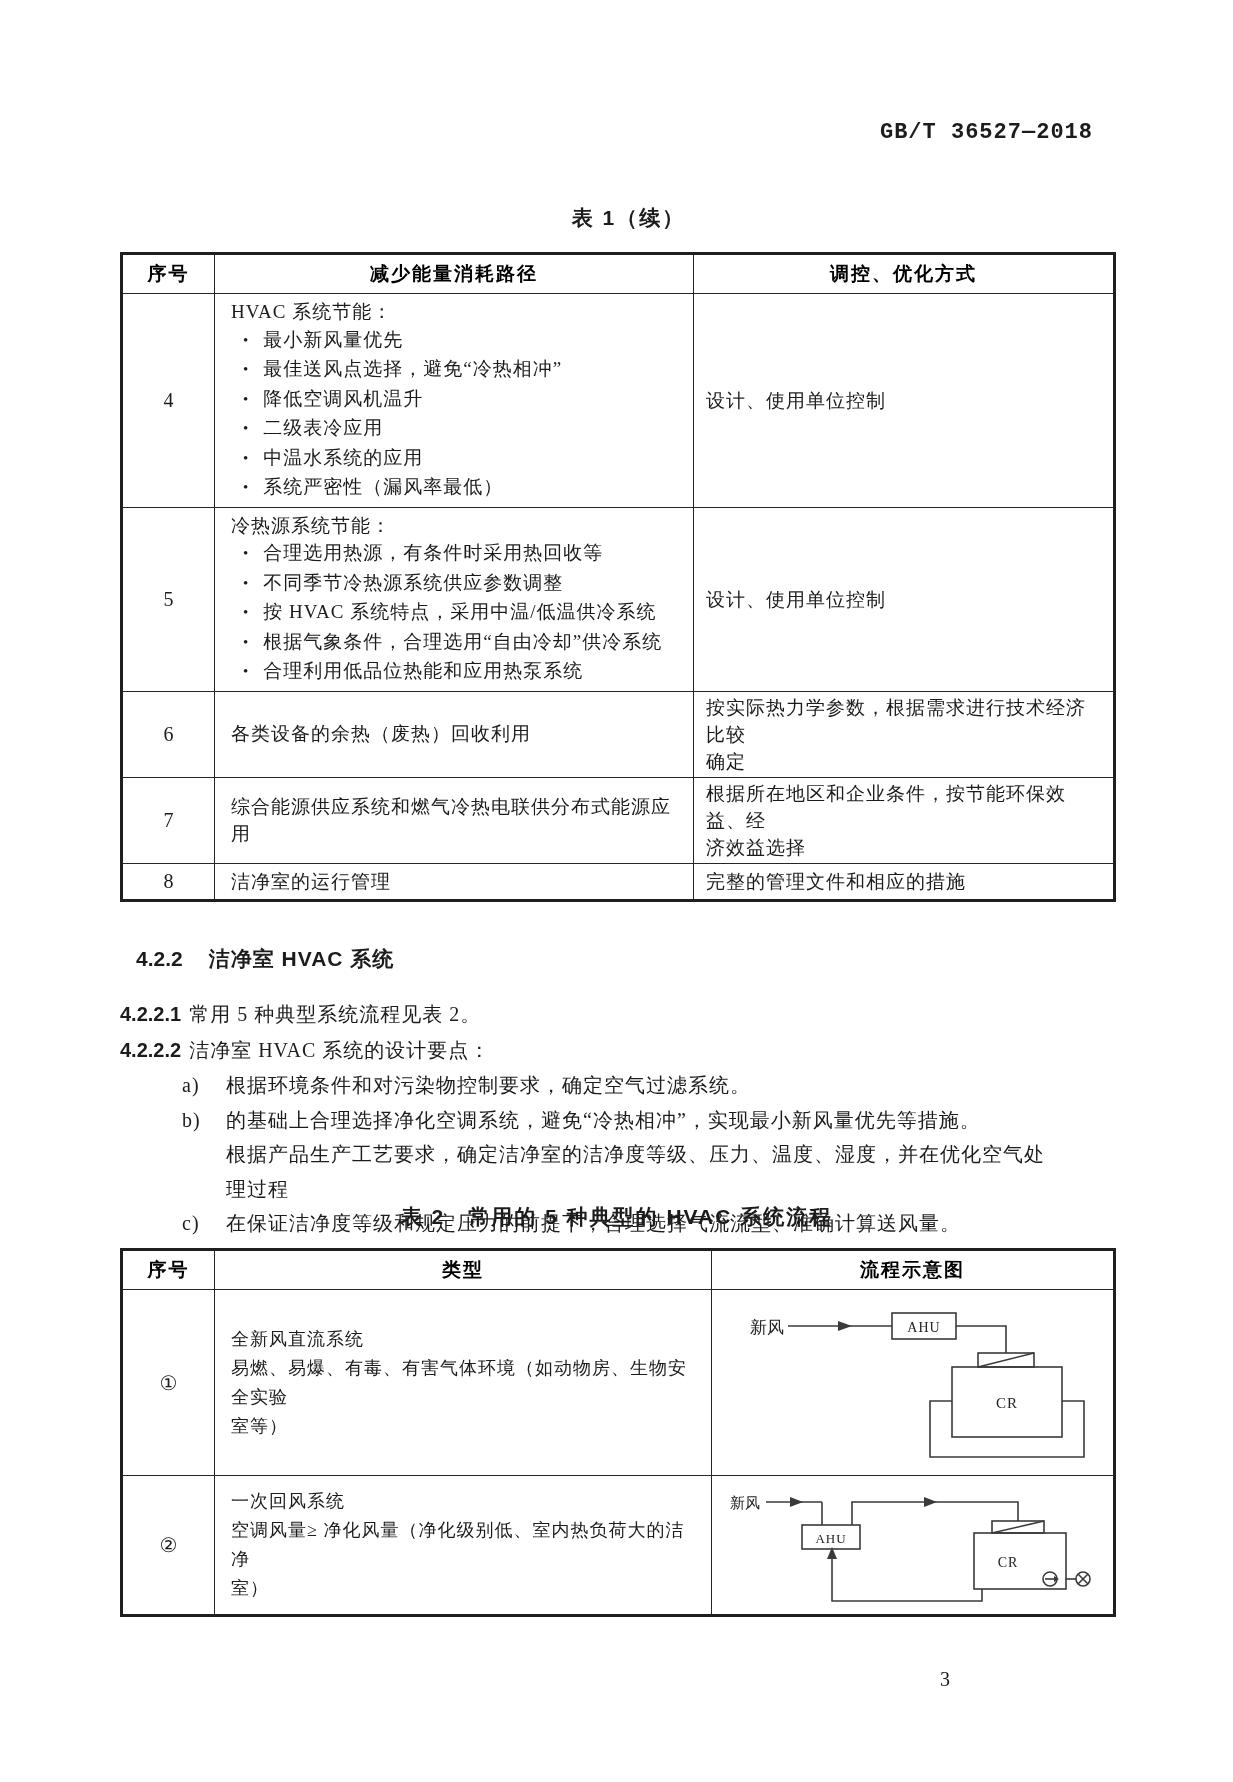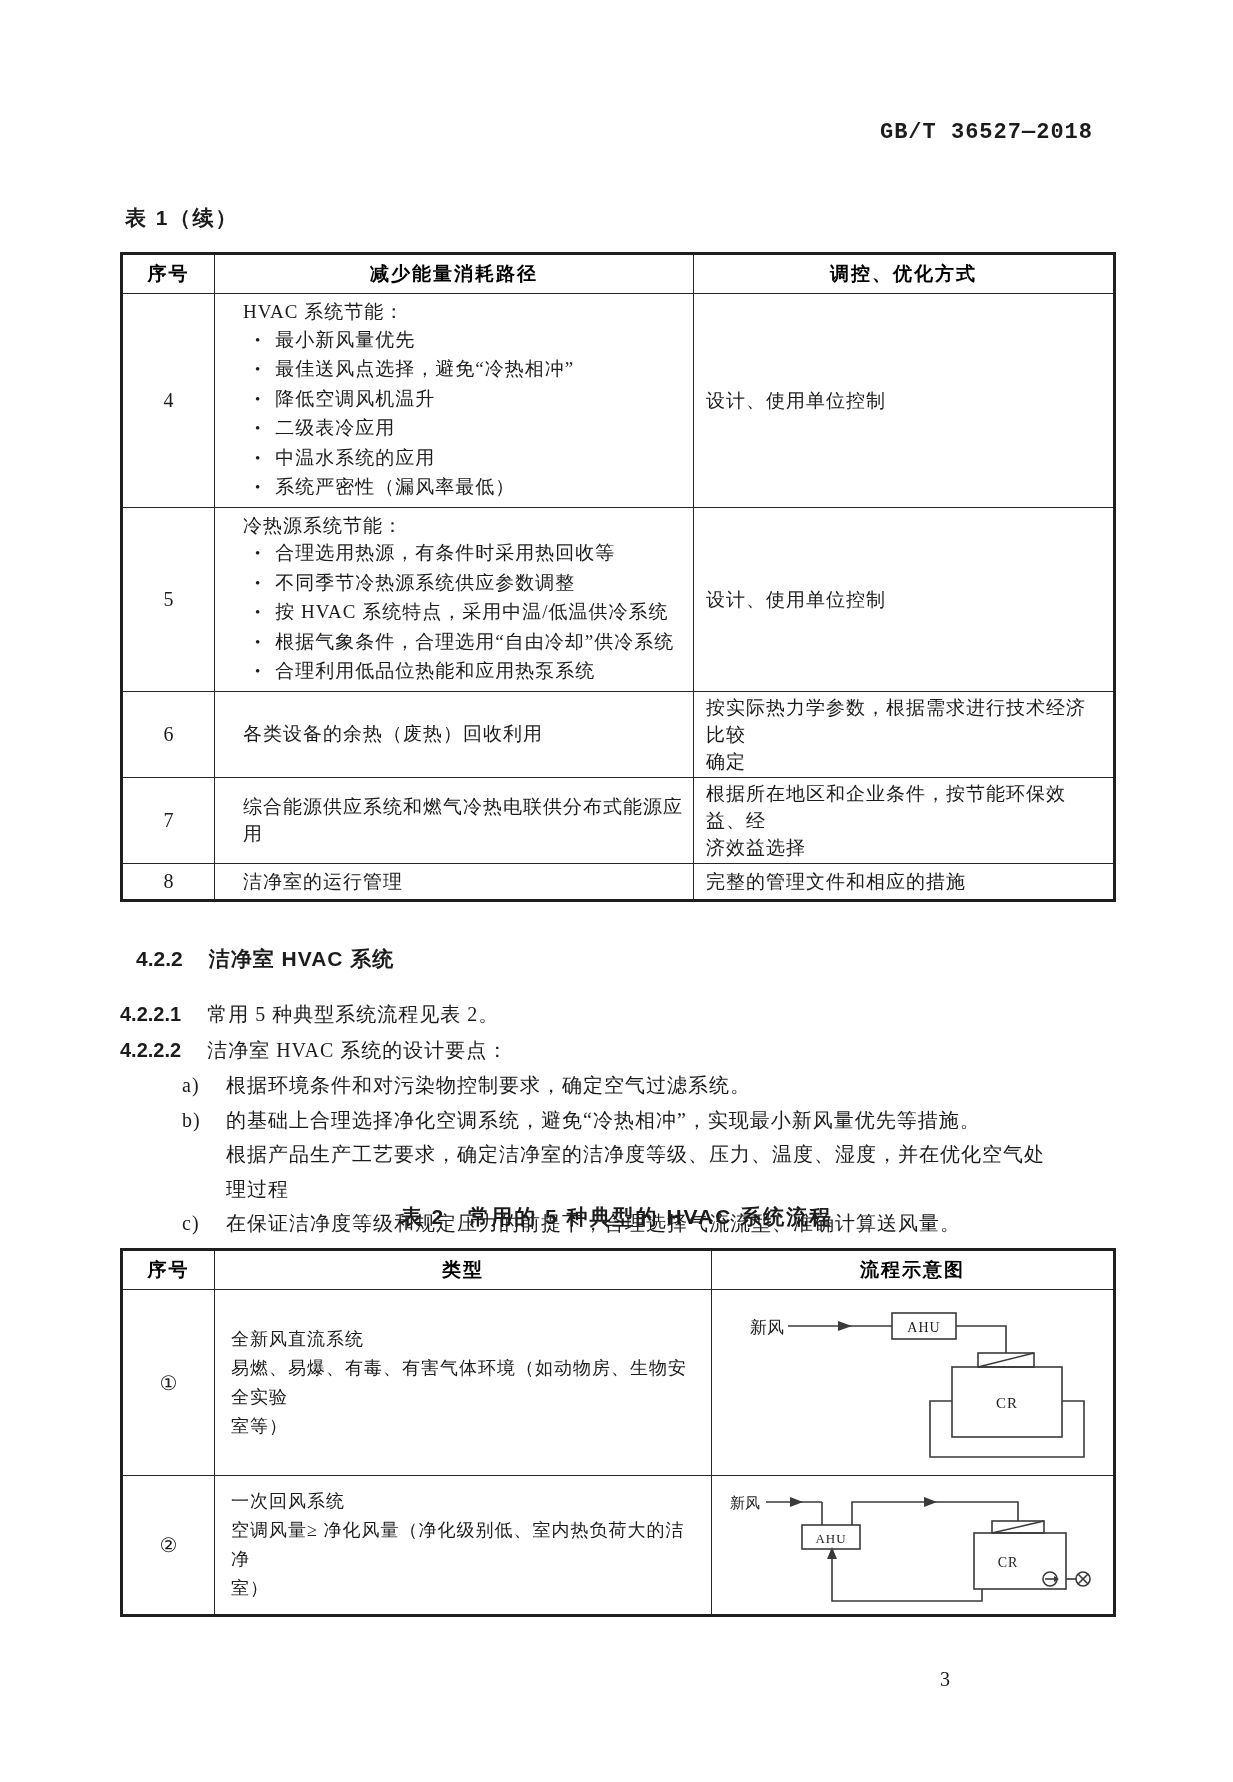--- a/index.html
+++ b/index.html
@@ -8,54 +8,54 @@
     font-family:"Liberation Serif","DejaVu Serif",serif;color:#1c1c1c;
     -webkit-font-smoothing:antialiased;
   }
   .abs{position:absolute;}
   
   .header-code{
     top:120px;right:140px;font-size:22px;font-weight:bold;letter-spacing:1px;
     font-family:Liberation Mono, monospace;
   }
   
-  .t1-title{top:204px;left:125px;width:993px;text-align:left;
+  .t1-title{top:204px;left:132px;width:993px;text-align:center;
     font-size:21px;font-weight:bold;letter-spacing:2px;
     font-family:"Liberation Sans",sans-serif;}
   .t2-title{top:1203px;left:120px;width:993px;text-align:center;
     font-size:21px;font-weight:bold;letter-spacing:2px;
     font-family:"Liberation Sans",sans-serif;}
   
   table.tbl{border-collapse:collapse;table-layout:fixed;width:993px;
     border:3px solid #1f1f1f;}
   .tbl td,.tbl th{border:1.6px solid #262626;overflow:hidden;}
   .tbl th{
     font-family:"Liberation Sans",sans-serif;
     font-size:19px;font-weight:bold;text-align:center;letter-spacing:2px;
     height:36px;vertical-align:middle;color:#000000;
   }
   .tbl1{left:120px;top:252px;}
   .no-cell{text-align:center;vertical-align:middle;font-size:20px;}
-  .path-cell{padding:4px 8px 4px 28px;font-size:19px;line-height:27.5px;
+  .path-cell{padding:4px 8px 4px 16px;font-size:19px;line-height:27.5px;
     letter-spacing:1px;vertical-align:middle;margin-top:24px;}
   .path-title{margin:0;}
   .bullet-line{padding-left:12px;display:flex;align-items:baseline;}
   .bullet-dot{font-size:15px;margin-right:14px;flex:0 0 auto;transform:translateY(-1px);}
   .method-cell{padding:2px 12px;font-size:19px;line-height:27px;
     letter-spacing:1px;vertical-align:middle;}
   .fn-cell{padding:5px 14px 6px 36px;font-size:17.5px;line-height:25px;letter-spacing:0.5px;}
   .fn-line{ text-indent:-16px;padding-left:16px;}
   .fn-line sup{font-style:italic;font-size:12px;margin-right:9px;}
   
   .h422{top:945px;left:136px;font-size:21px;font-weight:bold;
     font-family:"Liberation Sans",sans-serif;letter-spacing:1px;}
   .h422 .sec-num{margin-right:26px;letter-spacing:0;}
   .para{left:120px;font-size:20px;letter-spacing:1px;}
   .para .sec-num{font-weight:bold;font-family:"Liberation Sans",sans-serif;
-    margin-right:26px;letter-spacing:0;}
+    margin-right:8px;letter-spacing:0;}
   .p4221{top:1001px;}
   .p4222{top:1037px;}
   .items{top:1068px;left:182px;width:880px;}
   .item{font-size:20px;line-height:34.5px;letter-spacing:1px;display:flex;}
   .item-marker{flex:0 0 44px;}
   .item-text{flex:1 1 auto;}
   .tbl2{left:120px;top:1248px;}
   .type-cell{padding:4px 8px 4px 16px;font-size:18px;line-height:29px;
     letter-spacing:1px;vertical-align:middle;}
   .diagram-cell{vertical-align:middle;text-align:center;padding:0;}

